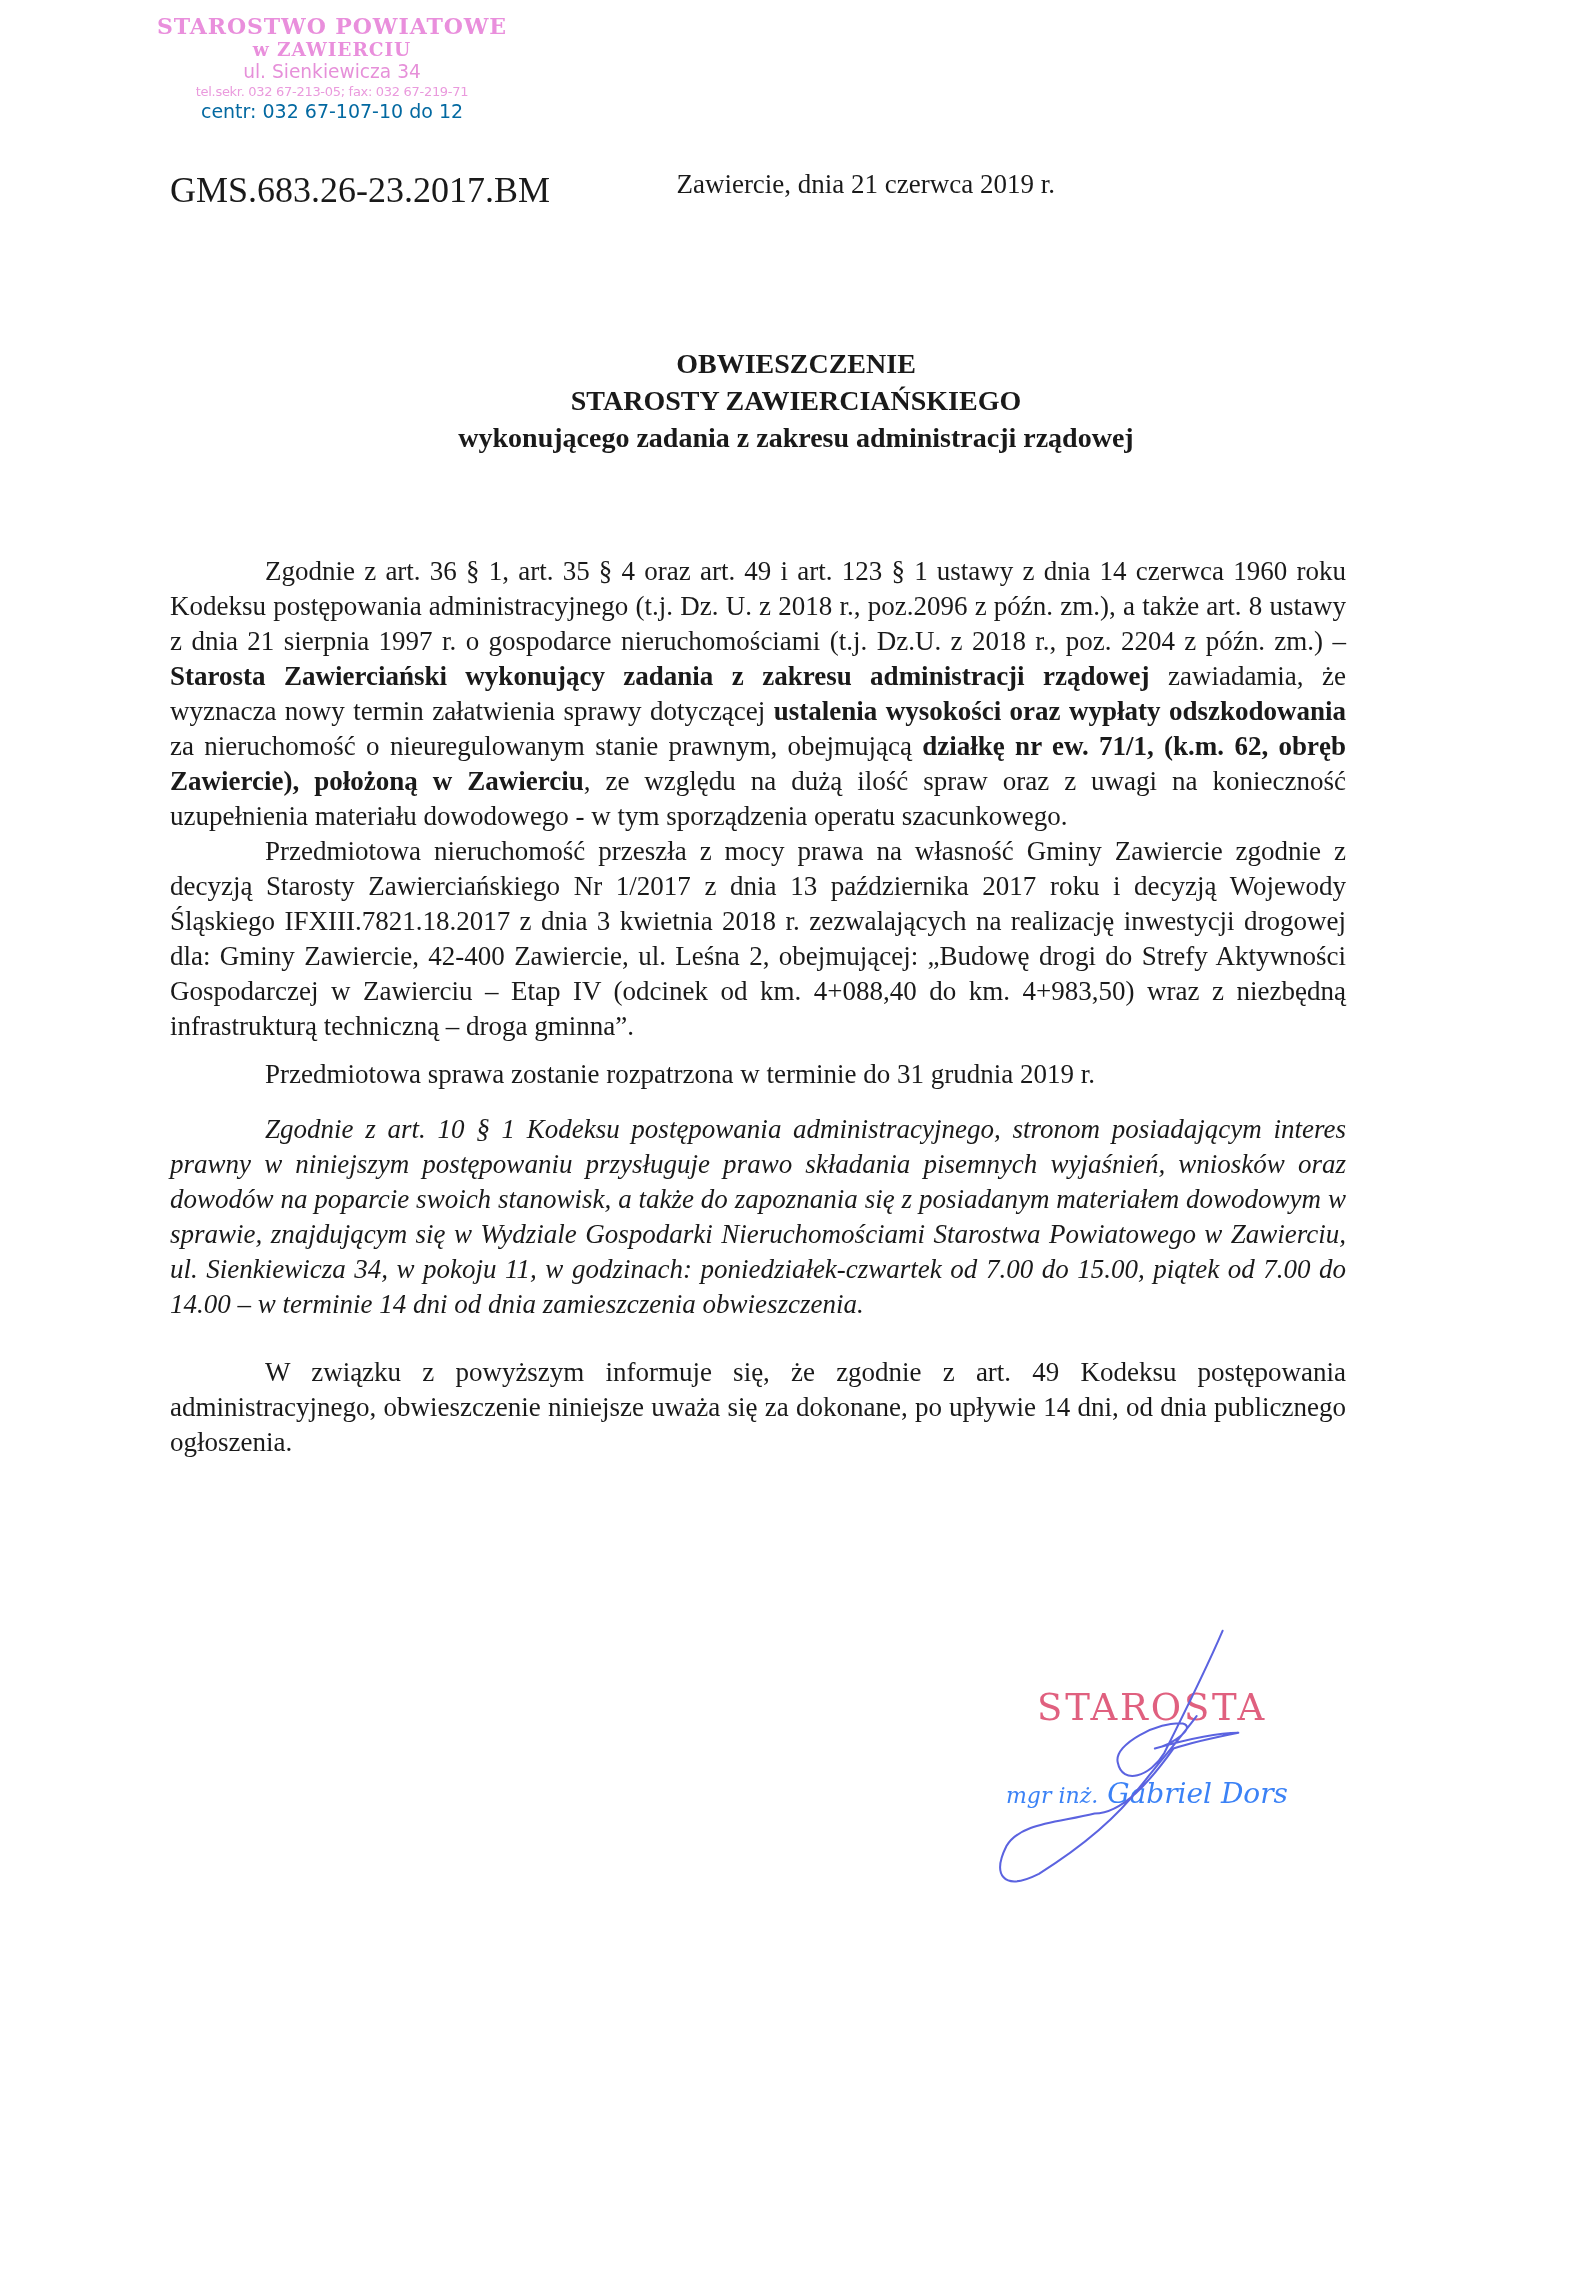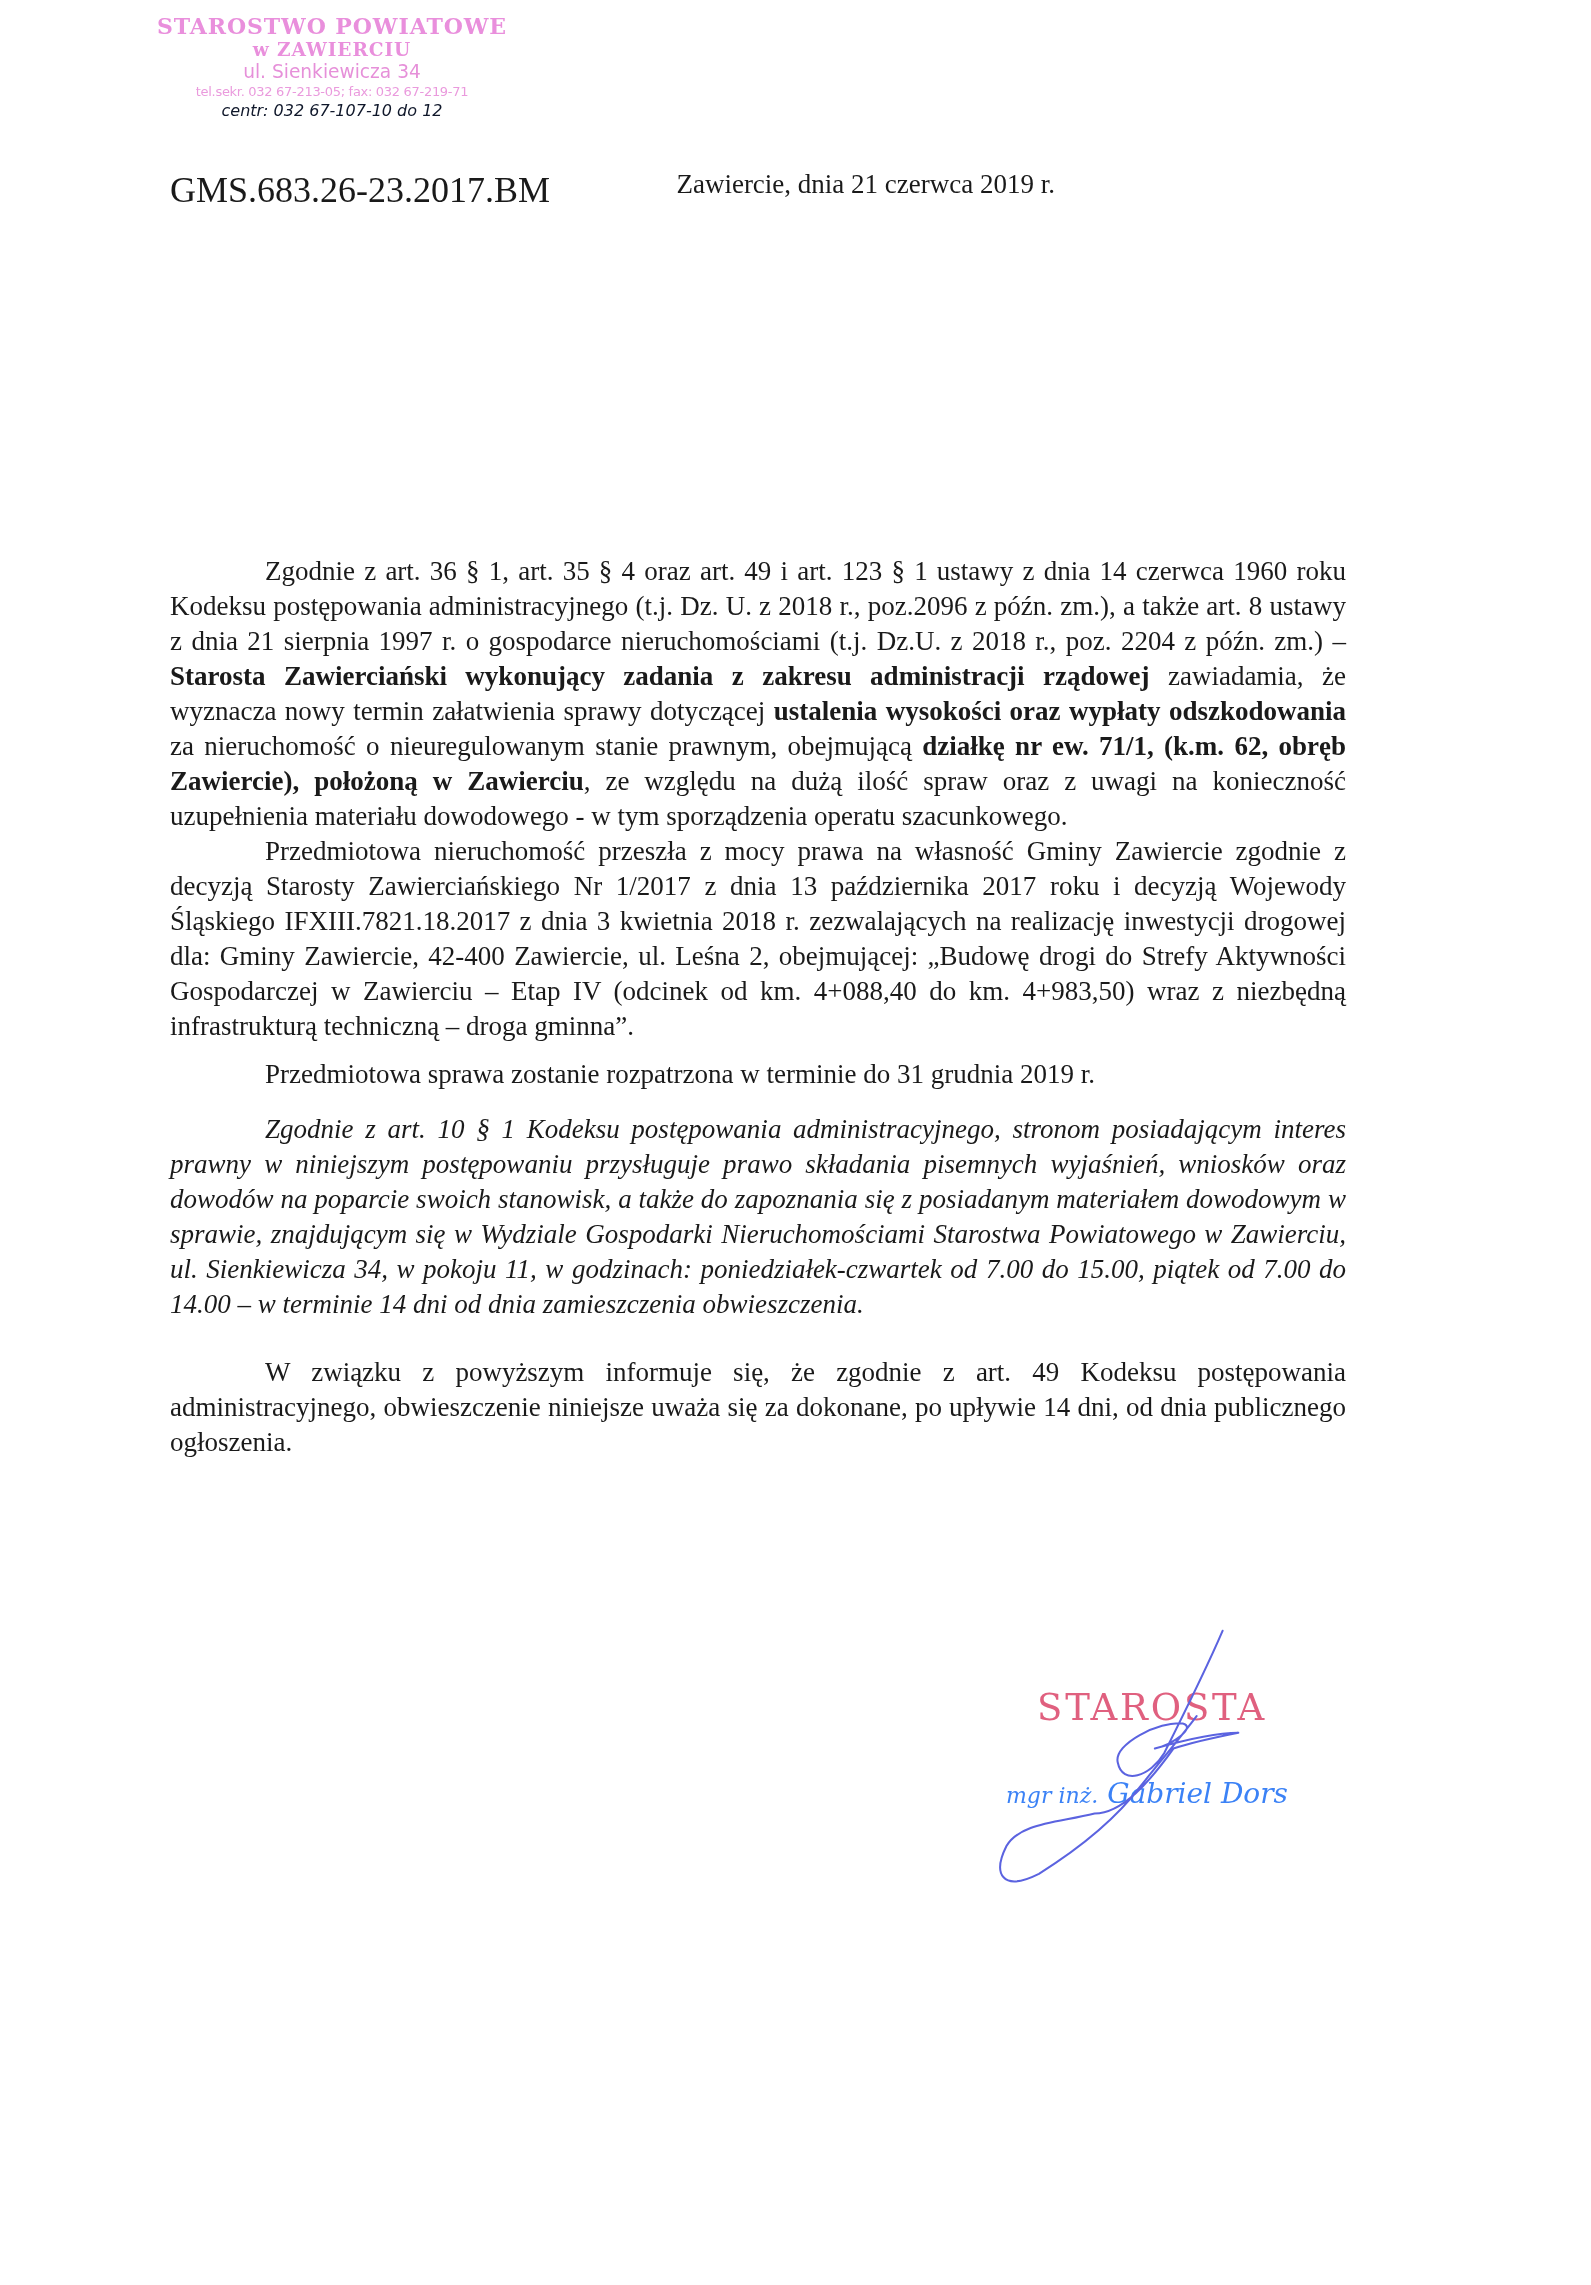--- a/index.html
+++ b/index.html
@@ -6,21 +6,21 @@
   body { width: 1592px; height: 2286px; position: relative; overflow: hidden;
          font-family: "Liberation Serif", "DejaVu Serif", serif; color: #1a1a1a; }
   .page { position: absolute; left: 0; top: 0; width: 1304px; height: 2286px; background: #fff; }
 
   
   .stamp { position: absolute; left: 156px; top: 13px; width: 352px; text-align: center; color: #e77fd6; }
   .stamp .l1 { font-family: "DejaVu Serif", serif; font-weight: bold; font-size: 22px; letter-spacing: 0.9px; line-height: 26px; color: #e98fdc; }
   .stamp .l2 { font-family: "DejaVu Serif", serif; font-weight: bold; font-size: 18.6px; letter-spacing: 0.9px; line-height: 22px; color: #e98fdc; }
   .stamp .l3 { font-family: "DejaVu Sans", sans-serif; font-size: 18.6px; line-height: 22px; color: #e690d9; }
   .stamp .l4 { font-family: "DejaVu Sans", sans-serif; font-size: 13px; line-height: 18.6px; color: #ea9add; letter-spacing: -0.3px; }
-  .stamp .l5 { font-family: "DejaVu Sans", sans-serif; font-size: 16px; line-height: 18.6px; color: #0f172a; font-style: italic; }
+  .stamp .l5 { font-family: "DejaVu Sans", sans-serif; font-size: 19px; line-height: 18.6px; color: #0369a1; }
 
   .ref { position: absolute; left: 170px; top: 169px; font-size: 36px; }
   .date { position: absolute; right: 249px; top: 169px; font-size: 27px; }
 
   .title { position: absolute; left: 0; width: 1592px; top: 345px; text-align: center; font-weight: bold; }
   .title div { font-size: 28px; line-height: 37px; }
 
   .body { position: absolute; left: 170px; top: 554px; width: 1176px; font-size: 27px; line-height: 35px; text-align: justify; }
   .body p { margin: 0; text-indent: 95px; }
   .body p.gap { margin-top: 13px; }
@@ -43,20 +43,25 @@
     <div class="l1">STAROSTWO POWIATOWE</div>
     <div class="l2">w ZAWIERCIU</div>
     <div class="l3">ul. Sienkiewicza 34</div>
     <div class="l4">tel.sekr. 032 67-213-05; fax: 032 67-219-71</div>
     <div class="l5">centr: 032 67-107-10 do 12</div>
   </div>
 
   <div class="ref">GMS.683.26-23.2017.BM</div>
   <div class="date">Zawiercie, dnia 21 czerwca 2019 r.</div>
 
+  <div class="title">
+    <div>OBWIESZCZENIE</div>
+    <div>STAROSTY ZAWIERCIAŃSKIEGO</div>
+    <div>wykonującego zadania z zakresu administracji rządowej</div>
+  </div>
 
   <div class="body">
     <p><span>Zgodnie z art. 36 § 1, art. 35 § 4 oraz art. 49 i art. 123 § 1  ustawy z dnia 14 czerwca 1960 roku  Kodeksu postępowania administracyjnego (t.j. Dz. U. z 2018 r., poz.2096 z późn. zm.), a także art. 8  ustawy z dnia 21 sierpnia 1997 r. o gospodarce nieruchomościami (t.j. Dz.U. z 2018 r., poz. 2204 z późn. zm.) – </span><b>Starosta Zawierciański wykonujący zadania z zakresu administracji rządowej</b><span> zawiadamia, że wyznacza nowy termin załatwienia sprawy dotyczącej </span><b>ustalenia wysokości oraz wypłaty odszkodowania</b><span> za nieruchomość o nieuregulowanym stanie prawnym, obejmującą </span><b>działkę nr ew. 71/1, (k.m. 62, obręb Zawiercie), położoną w Zawierciu</b><span>, ze względu na dużą ilość spraw oraz z uwagi na konieczność uzupełnienia materiału dowodowego - w tym sporządzenia operatu szacunkowego.</span></p>
     <p>Przedmiotowa nieruchomość przeszła z mocy prawa na własność Gminy Zawiercie zgodnie z decyzją Starosty Zawierciańskiego Nr 1/2017 z dnia 13 października 2017 roku i decyzją Wojewody Śląskiego IFXIII.7821.18.2017 z dnia 3 kwietnia 2018 r. zezwalających na realizację inwestycji drogowej dla: Gminy Zawiercie, 42-400 Zawiercie, ul. Leśna 2, obejmującej: „Budowę drogi do Strefy Aktywności Gospodarczej w Zawierciu – Etap IV (odcinek od km. 4+088,40 do km. 4+983,50) wraz z niezbędną infrastrukturą techniczną – droga gminna”.</p>
     <p class="gap">Przedmiotowa sprawa zostanie rozpatrzona w terminie do 31 grudnia 2019 r.</p>
     <p class="gap2">Zgodnie z art. 10 § 1 Kodeksu postępowania administracyjnego, stronom posiadającym interes prawny w niniejszym postępowaniu przysługuje prawo składania pisemnych wyjaśnień, wniosków oraz dowodów na poparcie swoich stanowisk, a także do zapoznania się z posiadanym materiałem dowodowym w sprawie, znajdującym się w Wydziale Gospodarki Nieruchomościami Starostwa Powiatowego w Zawierciu, ul. Sienkiewicza 34, w pokoju 11, w godzinach: poniedziałek-czwartek od 7.00 do 15.00, piątek od 7.00 do 14.00 – w terminie 14 dni od dnia zamieszczenia obwieszczenia.</p>
     <p class="gap3">W związku z powyższym informuje się, że zgodnie z art. 49 Kodeksu postępowania administracyjnego, obwieszczenie niniejsze uważa się za dokonane, po upływie 14 dni, od dnia publicznego ogłoszenia.</p>
   </div>
 
   <div class="sign">

